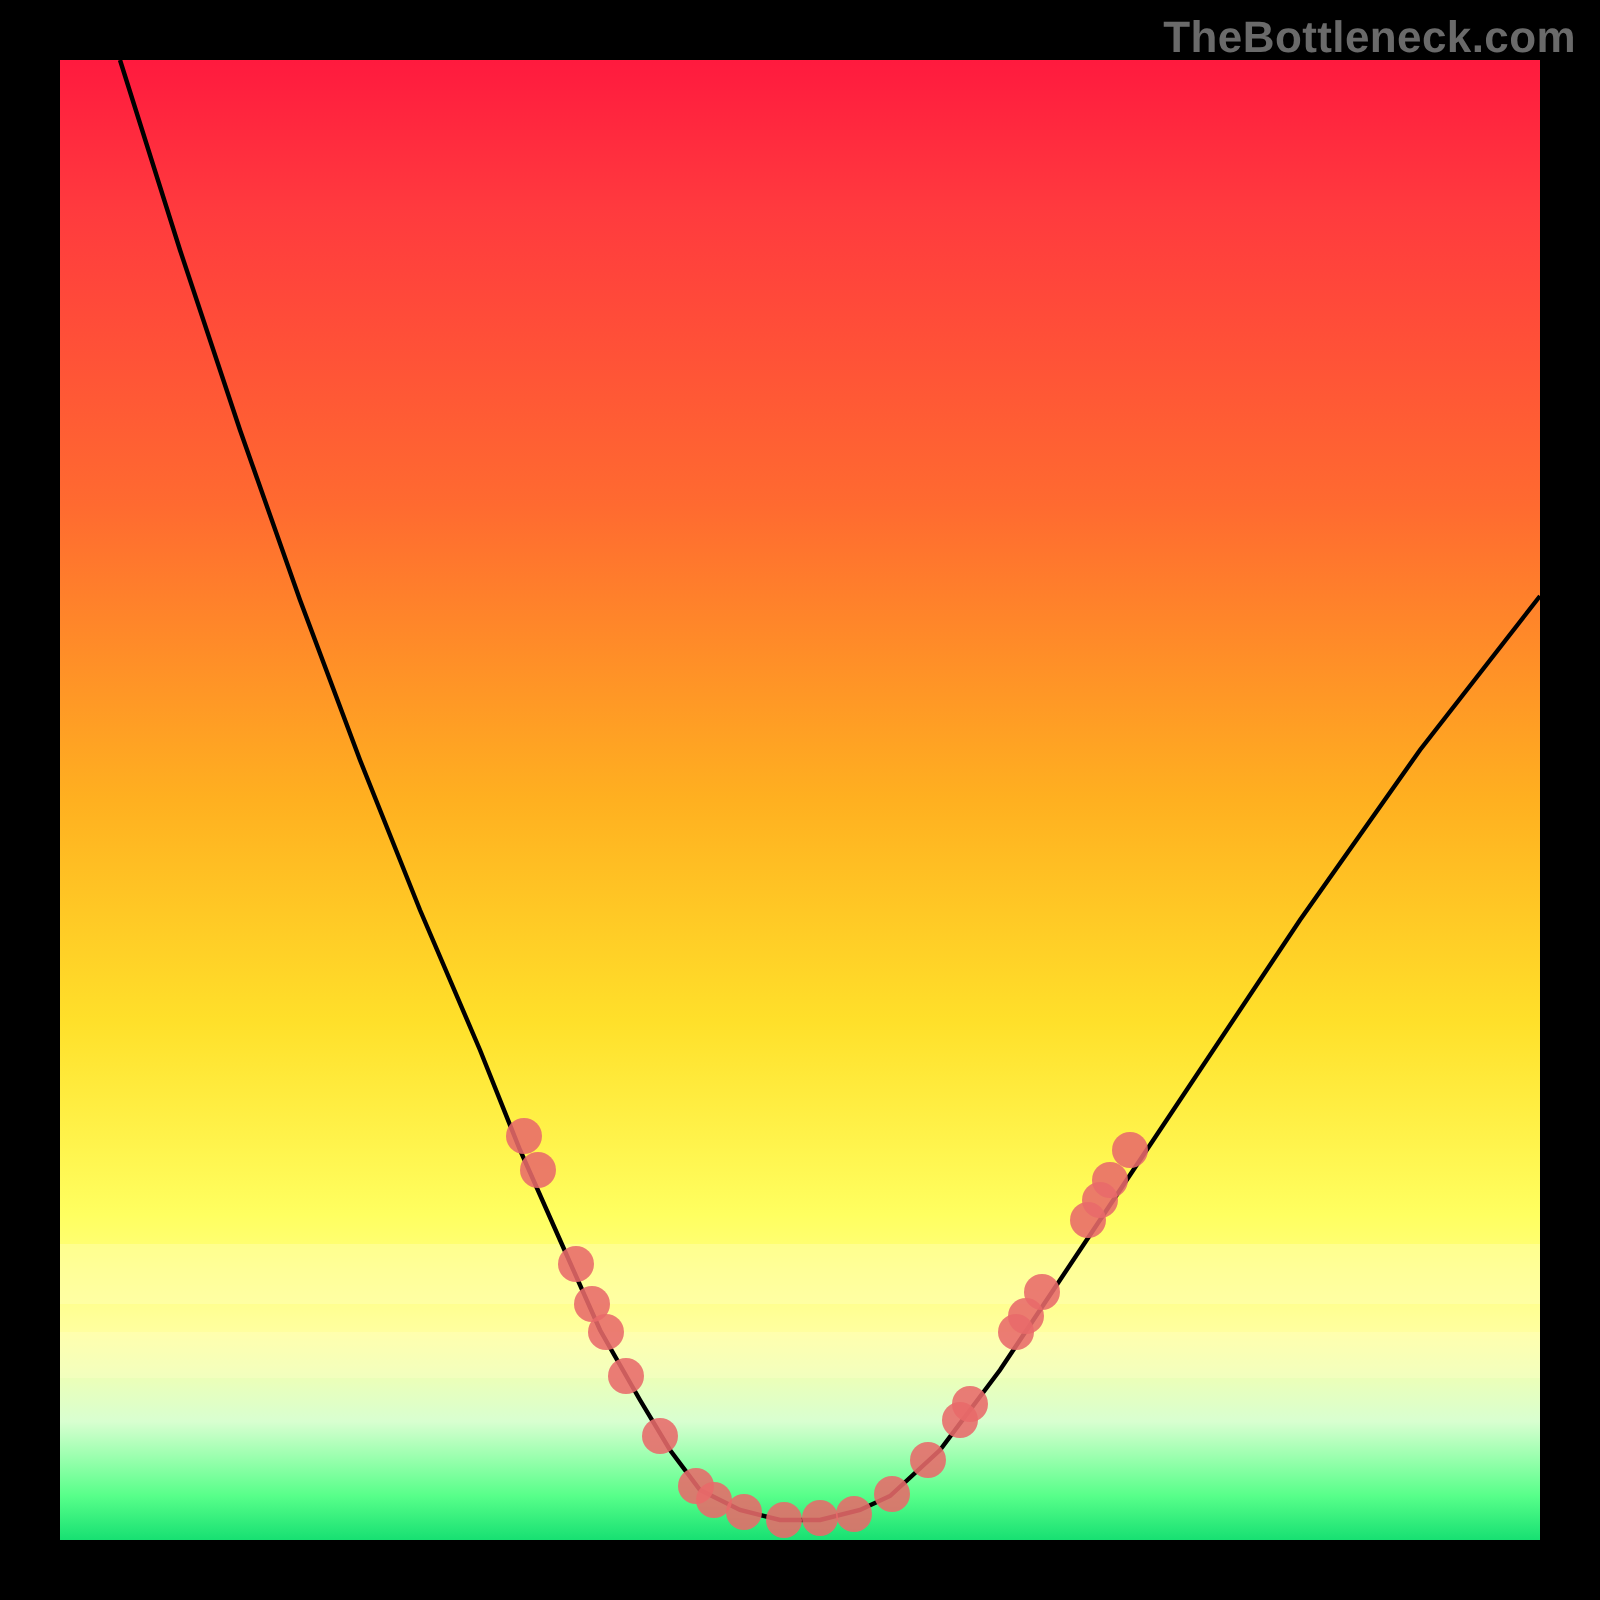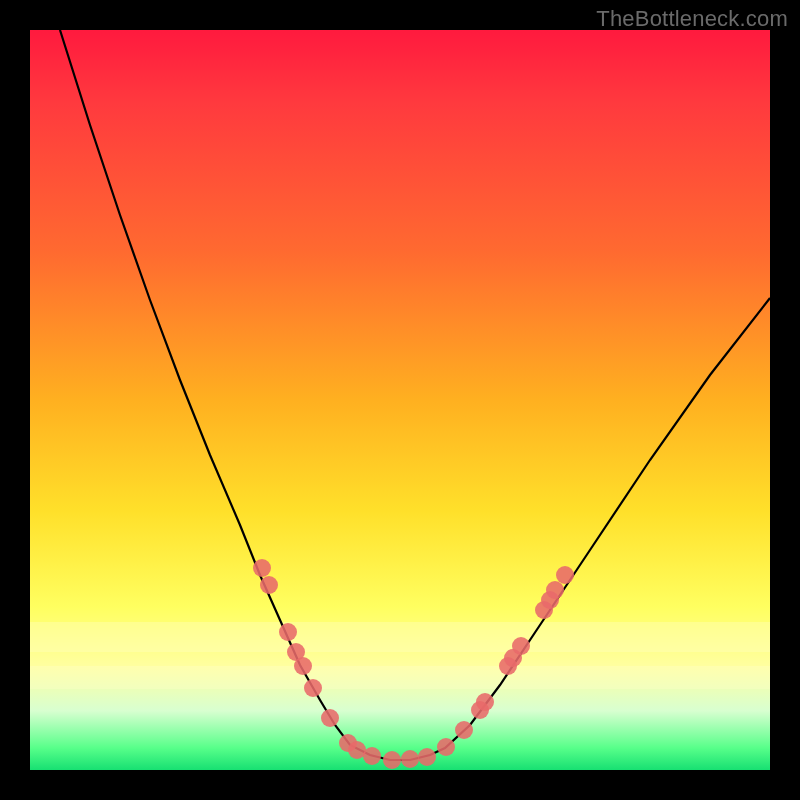--- a/index.html
+++ b/index.html
@@ -42,21 +42,21 @@
     left: 0;
     right: 0;
     background: rgba(255,255,200,0.35);
   }
   .watermark {
     position: absolute;
     top: 6px;
     right: 12px;
     color: #6a6a6a;
     font-size: 22px;
-    font-weight: 400;
+    font-weight: 700;
     letter-spacing: 0.2px;
     user-select: none;
   }
   svg.curve {
     position: absolute;
     inset: 0;
     width: 100%;
     height: 100%;
     overflow: visible;
   }

